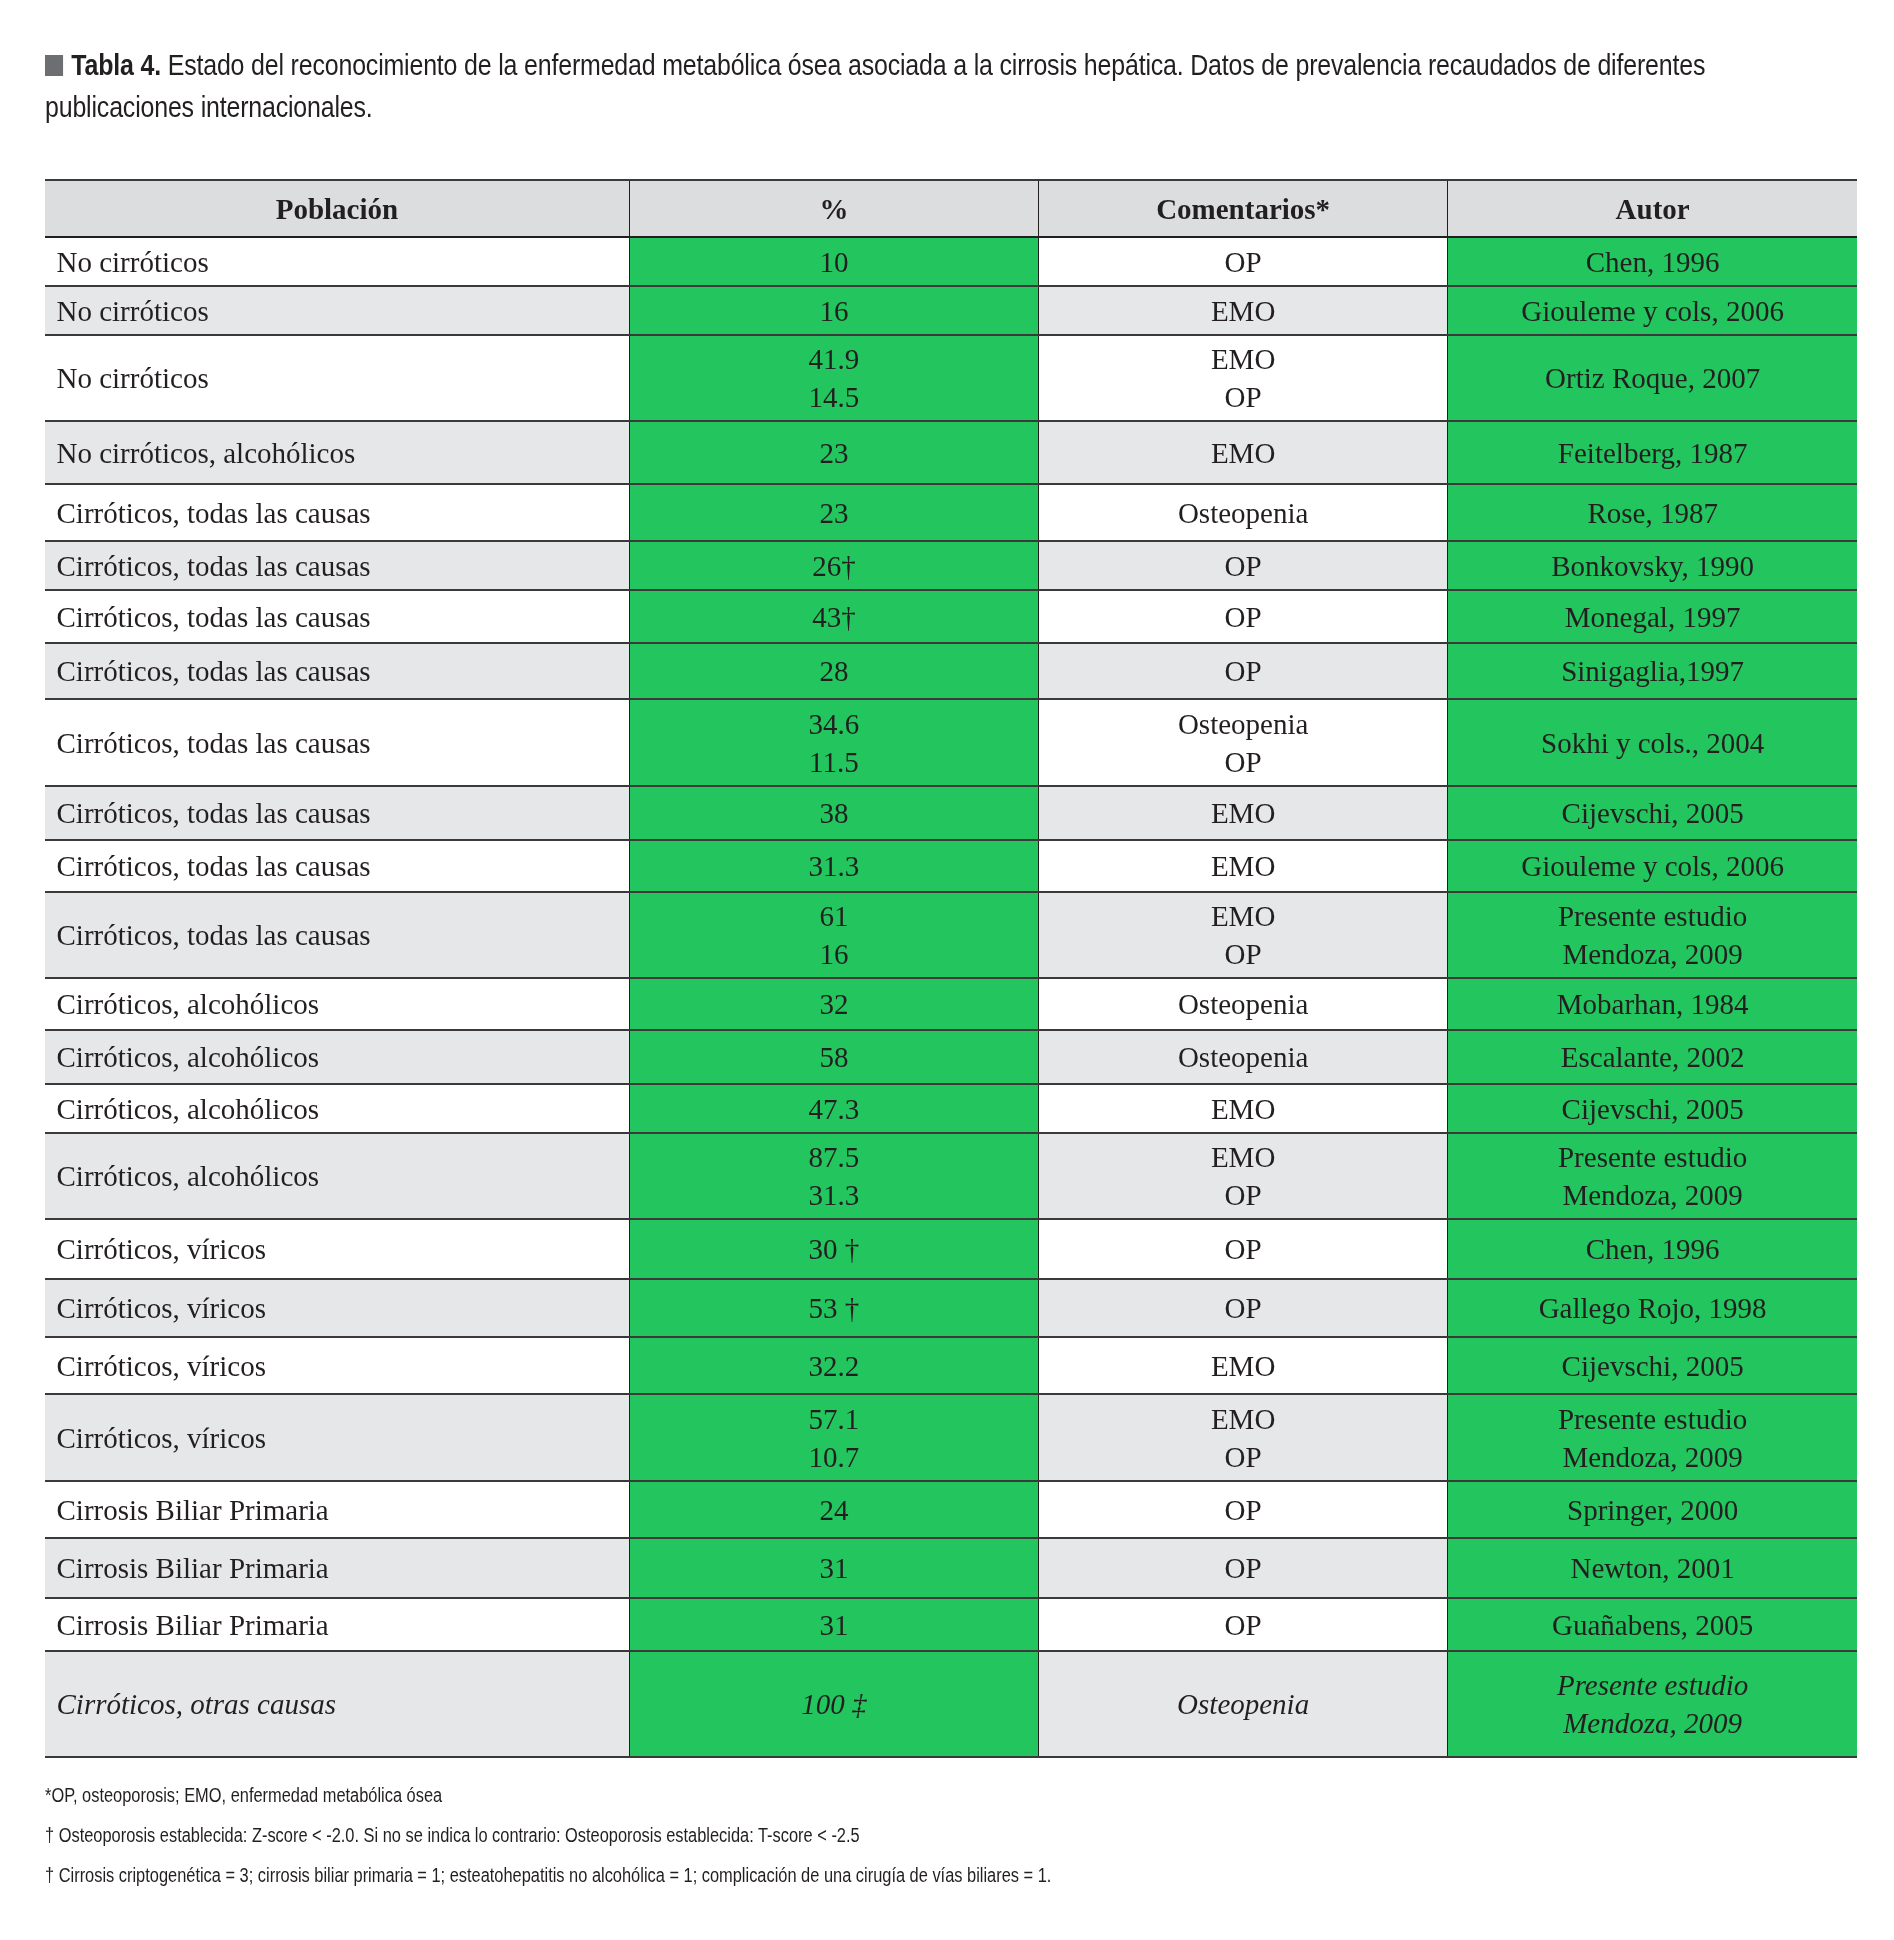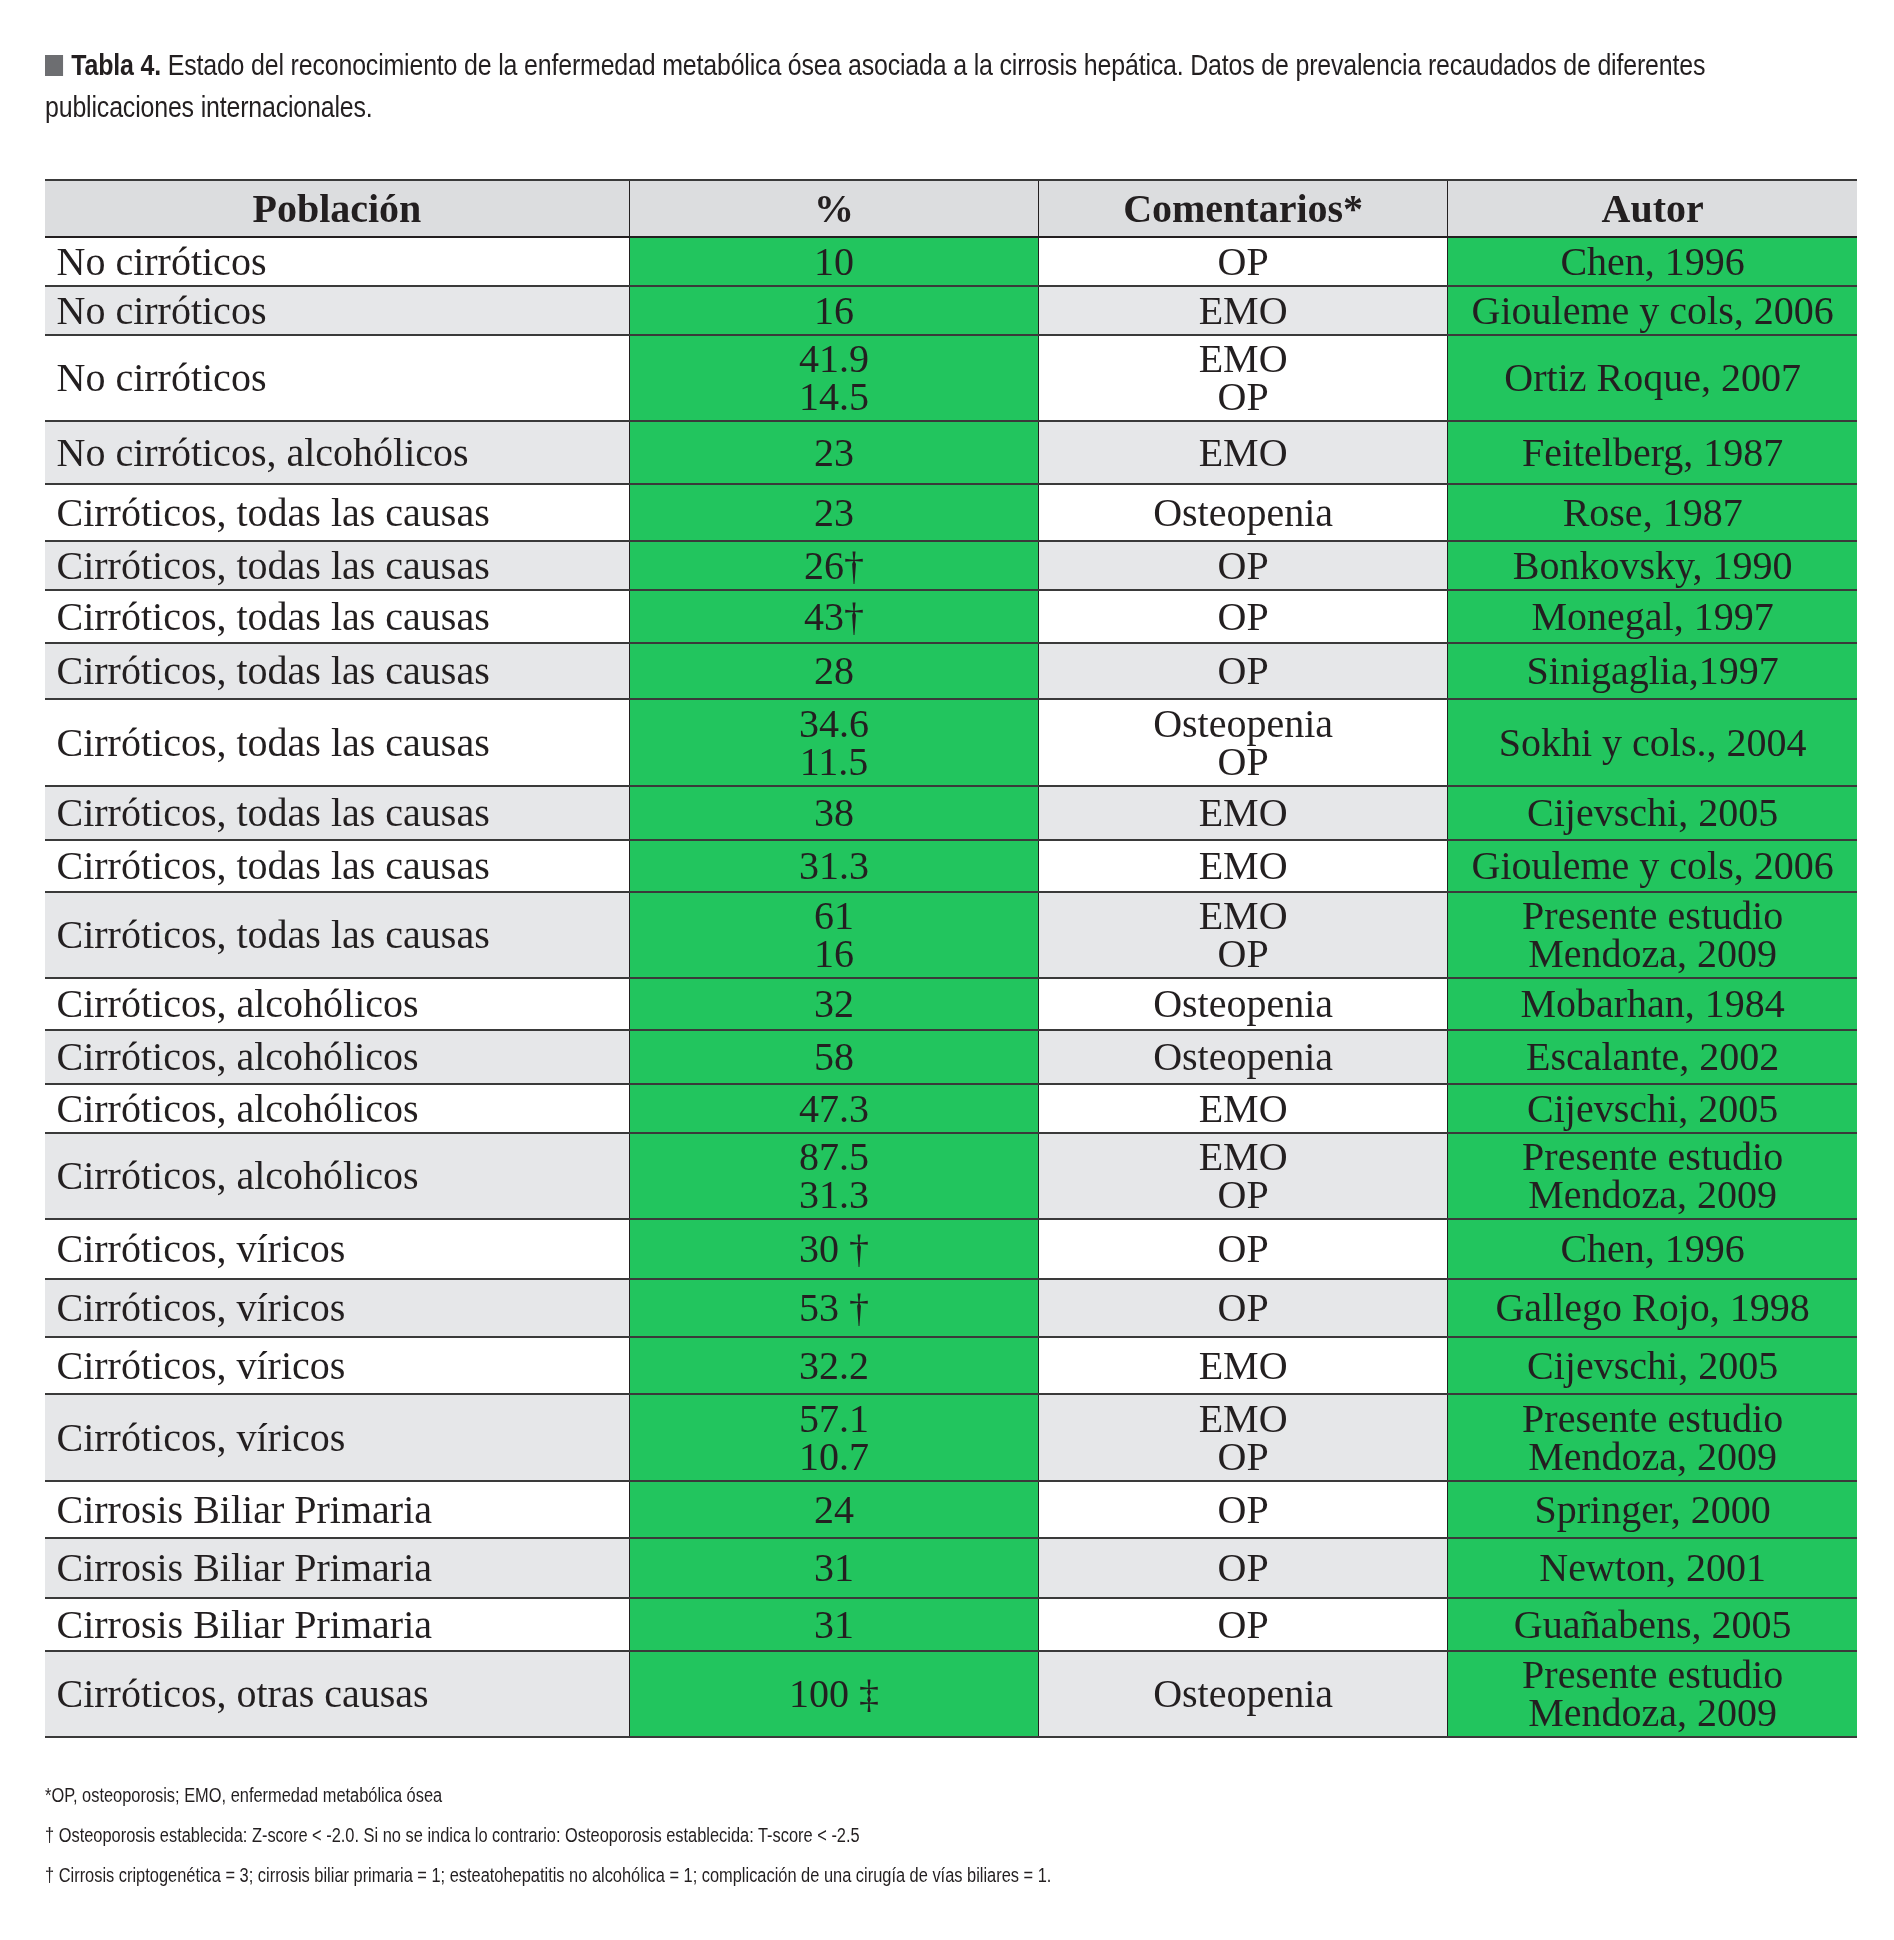--- a/index.html
+++ b/index.html
@@ -8,21 +8,21 @@
     position:absolute; left:45px; top:44px; width:1806px;
     font-family:"Liberation Sans", sans-serif; font-size:29px; line-height:42px;
     transform-origin:left top; transform:scaleX(0.86); width:2094px;
     letter-spacing:-0.2px;
   }
   .caption .sq { display:inline-block; width:21px; height:21px; background:#6d6e71; vertical-align:-1px; margin-right:9.6px; }
   .caption b { font-weight:bold; }
   table.data {
     position:absolute; left:45px; top:179px; width:1812px;
     border-collapse:collapse; table-layout:fixed;
-    font-family:"Liberation Serif", serif; font-size:40px; line-height:38px;
+    font-family:"Liberation Serif", serif; font-size:29px; line-height:38px;
   }
   table.data col.c1 { width:584px; }
   table.data col.c2 { width:409px; }
   table.data col.c3 { width:409px; }
   table.data col.c4 { width:409px; }
   table.data th, table.data td {
     border-bottom:2.4px solid #3a3a3a; border-left:1.9px solid #231f20; border-right:1.9px solid #231f20;
     padding:0 11.5px; vertical-align:middle;
   }
   table.data th:first-child, table.data td:first-child { border-left:none; }
@@ -350,21 +350,21 @@
         <td class="ctr fixed">
           <span class="line">31</span>
         </td>
         <td class="ctr alt">
           <span class="line">OP</span>
         </td>
         <td class="ctr fixed">
           <span class="line">Guañabens, 2005</span>
         </td>
       </tr>
-      <tr class="even" style="height: 86px;">
+      <tr class="even" style="height: 106px; font-style: italic;">
         <td class="pop alt">Cirróticos, otras causas</td>
         <td class="ctr fixed">
           <span class="line">100 ‡</span>
         </td>
         <td class="ctr alt">
           <span class="line">Osteopenia</span>
         </td>
         <td class="ctr fixed">
           <span class="line">Presente estudio</span>
           <span class="line">Mendoza, 2009</span>

